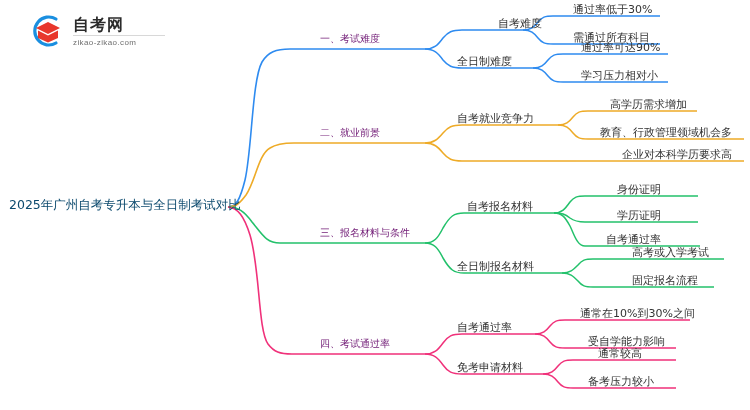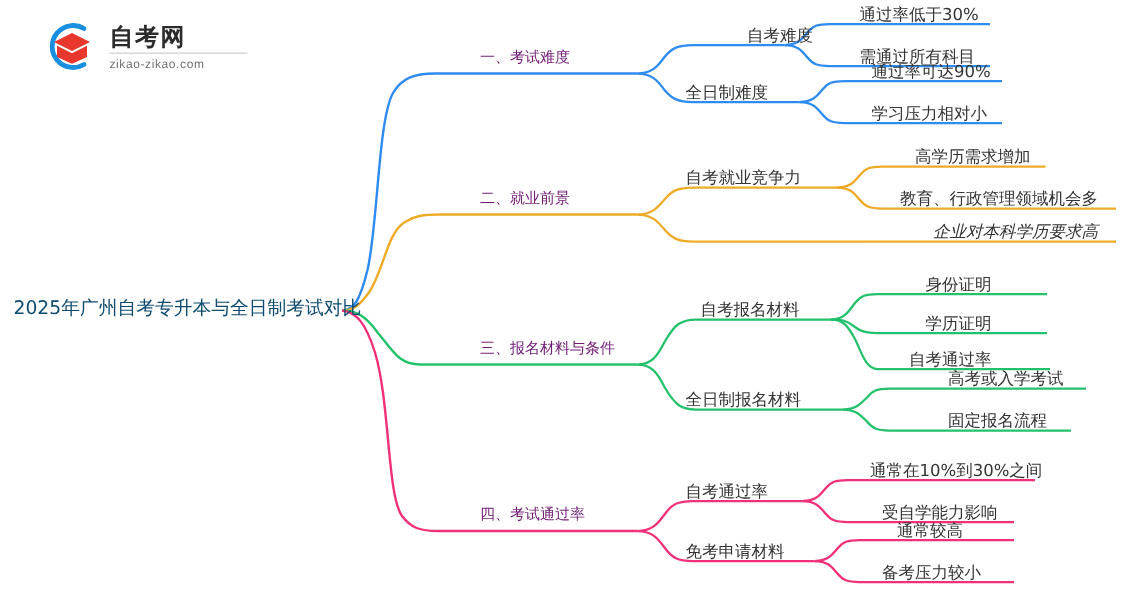--- a/index.html
+++ b/index.html
@@ -164,21 +164,21 @@
   <div class="node-label lvl2-label" style="left:457px; top:55px;">全日制难度</div>
   <div class="node-label lvl3-label" style="left:573px; top:3px;">通过率低于30%</div>
   <div class="node-label lvl3-label" style="left:573px; top:31px;">需通过所有科目</div>
   <div class="node-label lvl3-label" style="left:581px; top:41px;">通过率可达90%</div>
   <div class="node-label lvl3-label" style="left:581px; top:69px;">学习压力相对小</div>
 
   <div class="node-label lvl1-label" style="left:320px; top:126px;">二、就业前景</div>
   <div class="node-label lvl2-label" style="left:457px; top:112px;">自考就业竞争力</div>
   <div class="node-label lvl3-label" style="left:610px; top:98px;">高学历需求增加</div>
   <div class="node-label lvl3-label" style="left:600px; top:126px;">教育、行政管理领域机会多</div>
-  <div class="node-label lvl3-label" style="left:622px; top:148px;font-style:italic;">企业对本科学历要求高</div>
+  <div class="node-label lvl3-label" style="left:622px; top:148px;">企业对本科学历要求高</div>
 
   <div class="node-label lvl1-label" style="left:320px; top:226px;">三、报名材料与条件</div>
   <div class="node-label lvl2-label" style="left:457px; top:200px;margin-left:10px;">自考报名材料</div>
   <div class="node-label lvl2-label" style="left:457px; top:260px;">全日制报名材料</div>
   <div class="node-label lvl3-label" style="left:617px; top:183px;">身份证明</div>
   <div class="node-label lvl3-label" style="left:617px; top:209px;">学历证明</div>
   <div class="node-label lvl3-label" style="left:606px; top:233px;">自考通过率</div>
   <div class="node-label lvl3-label" style="left:632px; top:246px;">高考或入学考试</div>
   <div class="node-label lvl3-label" style="left:632px; top:274px;">固定报名流程</div>
 

